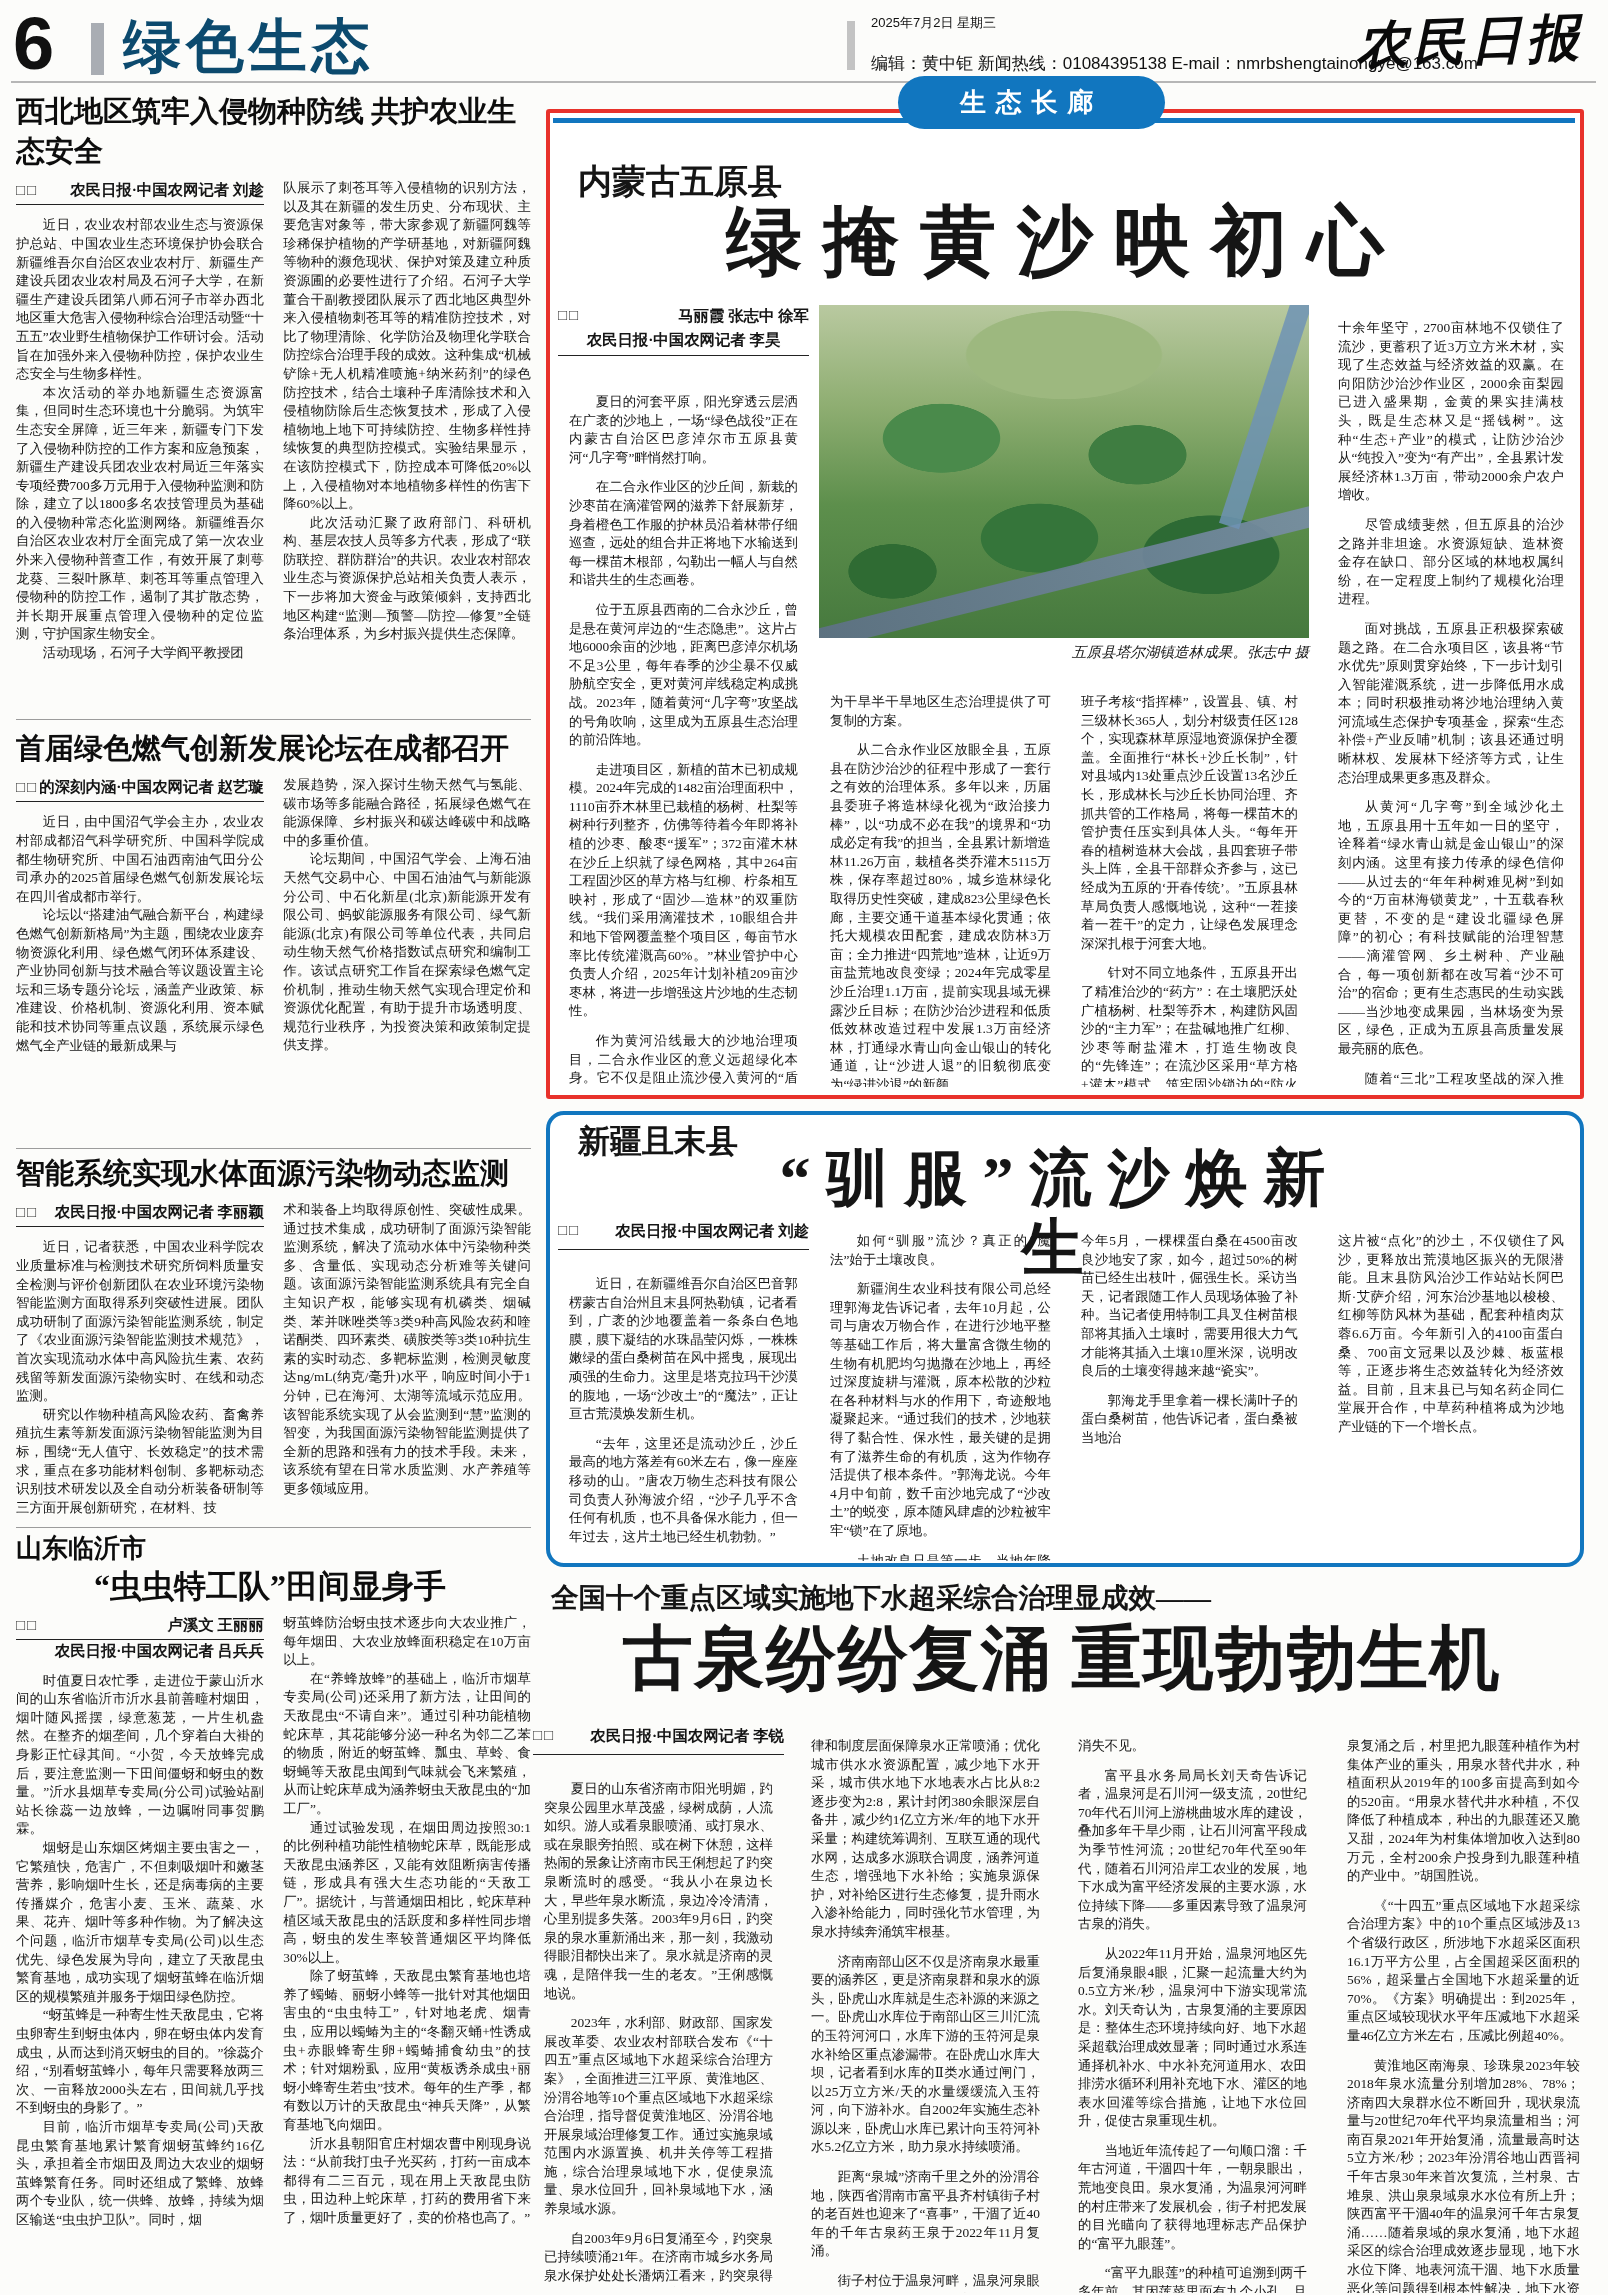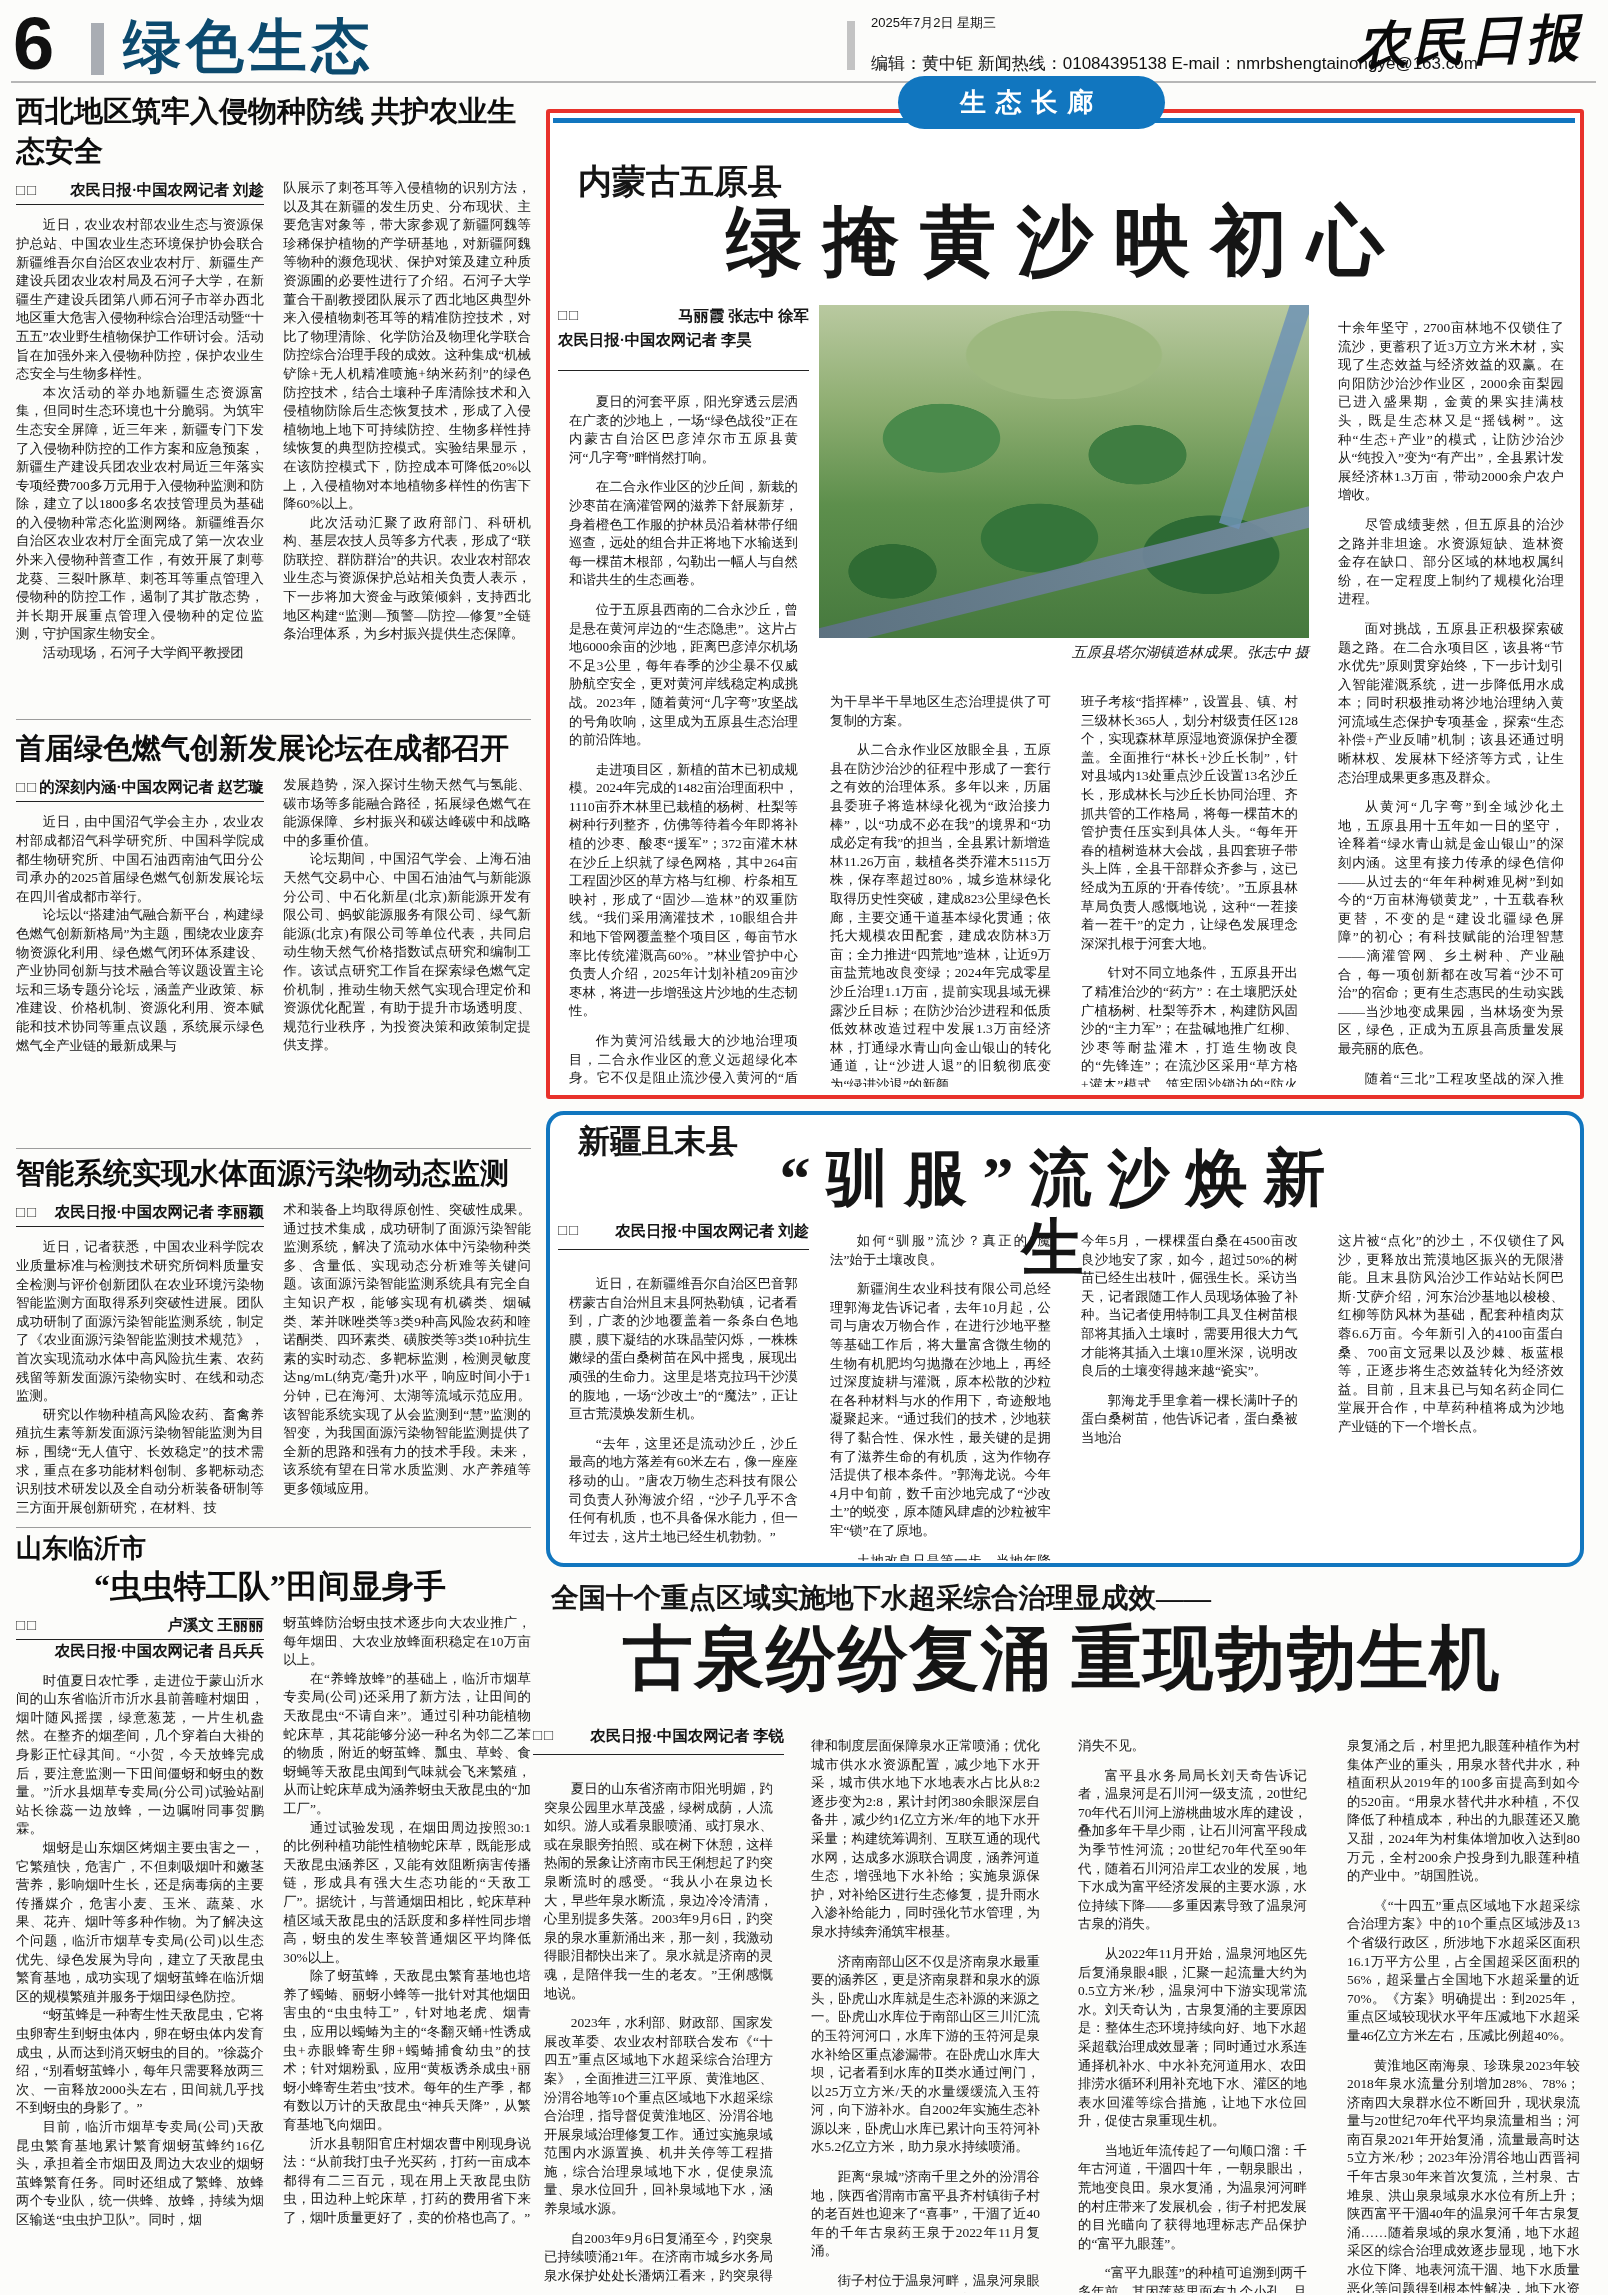--- a/index.html
+++ b/index.html
@@ -47,21 +47,21 @@
   #blueline{position:absolute;left:553px;top:118px;width:1022px;height:4.9px;background:#1176bf;}
   #ecotab{position:absolute;left:898px;top:76px;width:267px;height:53px;border-radius:27px;
           background:#1176bf;color:#fff;display:flex;align-items:center;justify-content:center;
           font-family:"Liberation Sans","DejaVu Sans",sans-serif;font-weight:700;font-size:26px;
           letter-spacing:9.7px;z-index:5;}
   #main-kicker{position:absolute;left:578px;top:159px;font-size:34px;font-weight:600;}
   #main-title{position:absolute;left:551px;top:201px;width:1029px;text-align:center;
               font-size:76px;font-weight:900;letter-spacing:21px;line-height:81px;}
   .mainby{position:absolute;left:558px;top:306px;width:251px;font-size:15.4px;font-weight:700;}
   .mainby .r1{display:flex;justify-content:space-between;padding-bottom:3.2px;}
-  .mainby .r2{text-align:left;border-bottom:1.6px solid #222;padding-bottom:19px;}
+  .mainby .r2{text-align:center;border-bottom:1.6px solid #222;padding-bottom:4px;}
   #photo{position:absolute;left:819px;top:305px;width:490px;height:333px;overflow:hidden;
          background:
            radial-gradient(73px 45px at 15% 80%,#2f6b33 0 60%,transparent 61%),
            radial-gradient(97px 57px at 45% 70%,#35753a 0 60%,transparent 61%),
            radial-gradient(113px 65px at 80% 75%,#2d6a34 0 60%,transparent 61%),
            radial-gradient(81px 49px at 65% 45%,#3f7d41 0 60%,transparent 61%),
            radial-gradient(97px 57px at 25% 40%,#4a8a4b 0 60%,transparent 61%),
            radial-gradient(162px 73px at 50% 15%,#9db87f 0 60%,transparent 61%),
            linear-gradient(180deg,#b9c9a0 0%,#8fae72 30%,#5d8f4c 60%,#46793e 100%);}
   #photo .road{position:absolute;left:-32px;bottom:57px;width:615px;height:21px;background:

